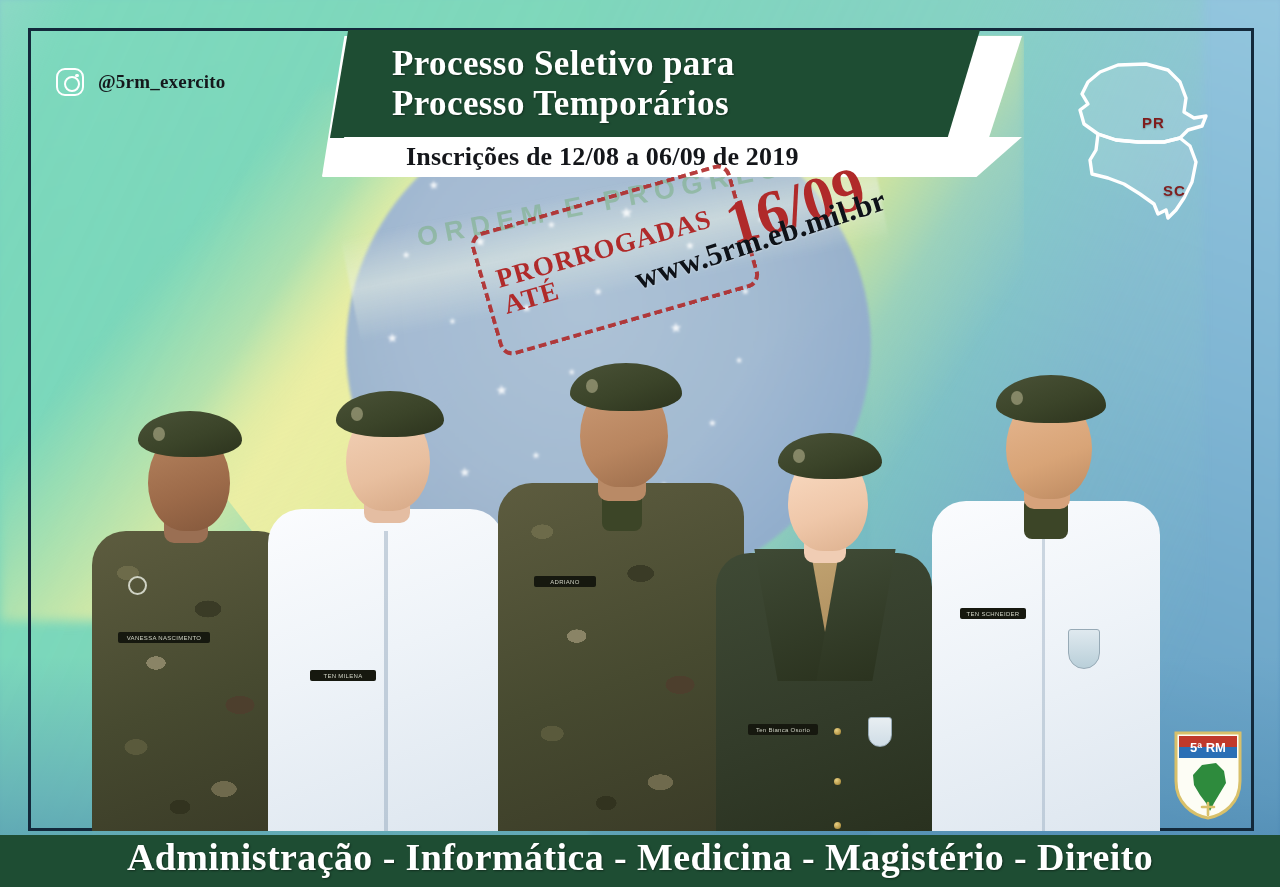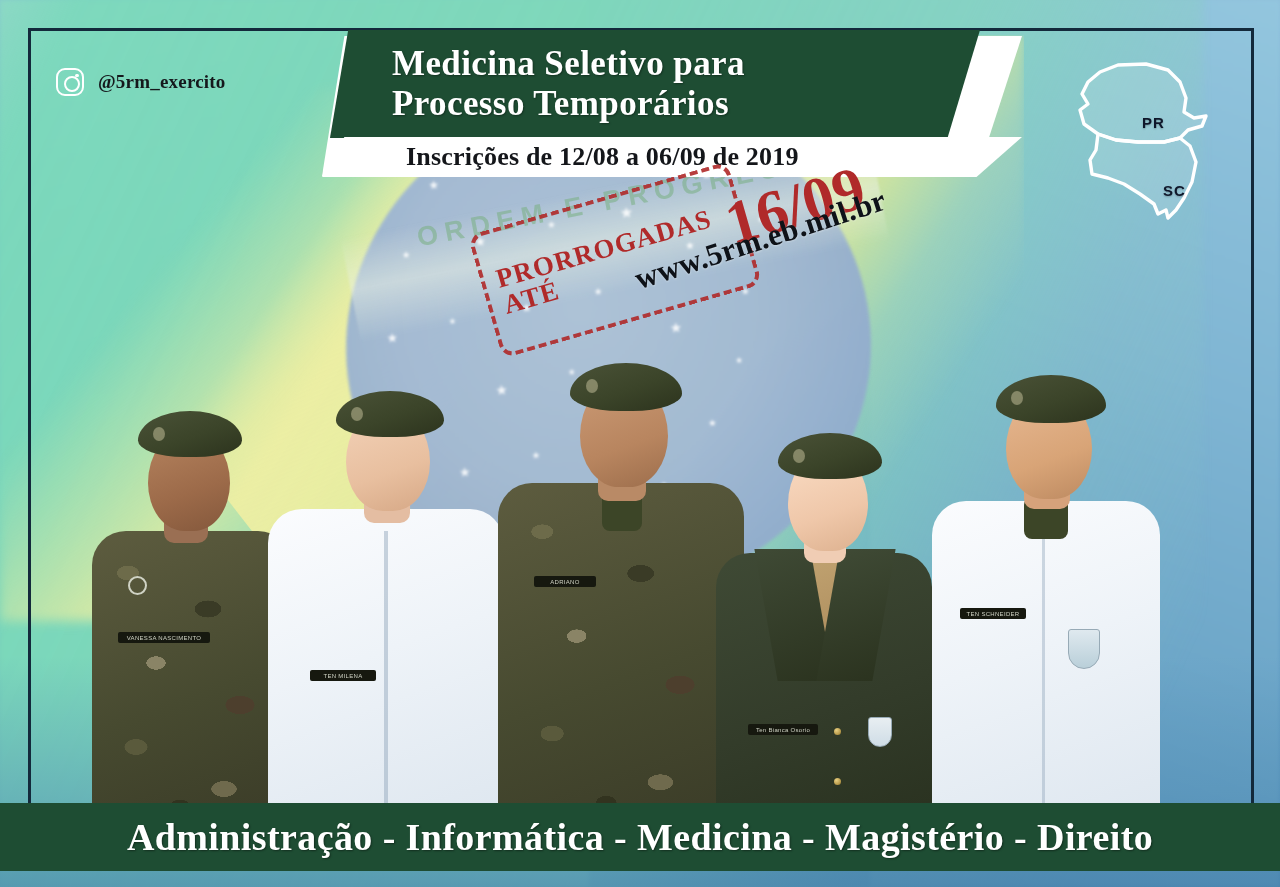--- a/index.html
+++ b/index.html
@@ -122,21 +122,21 @@
   
   .website{position:absolute;left:636px;top:262px;
     transform:rotate(-18deg);transform-origin:left center;
     color:#0e1218;font-weight:700;font-size:31px;
     font-family:"Liberation Serif",serif;letter-spacing:.3px;
     text-shadow:0 1px 2px rgba(255,255,255,.35);}
 
   
   .map{position:absolute;right:30px;top:42px;width:190px;height:200px;}
   .map svg{width:100%;height:100%;display:block;}
-  .map-lbl{position:absolute;color:#0f172a;font-family:"Liberation Sans",sans-serif;
+  .map-lbl{position:absolute;color:#7f1d1d;font-family:"Liberation Sans",sans-serif;
     font-weight:700;font-size:15px;letter-spacing:1px;
     text-shadow:0 1px 2px rgba(0,0,0,.25);}
   .lbl-pr{left:82px;top:72px;}
   .lbl-sc{left:103px;top:140px;}
 
   
   .people{position:absolute;left:0;bottom:56px;width:100%;height:560px;}
   .person{position:absolute;bottom:0;}
   .head{position:absolute;border-radius:46% 46% 44% 44%/52% 52% 48% 48%;}
   .beret{position:absolute;border-radius:50% 50% 44% 44%/64% 64% 36% 36%;
@@ -162,22 +162,22 @@
     letter-spacing:.3px;overflow:hidden;white-space:nowrap;}
   .patch{position:absolute;border-radius:3px 3px 50% 50%/3px 3px 40% 40%;
     background:linear-gradient(#e8eef2,#cfdde6);border:1px solid #97aab6;}
   .btn-gold{position:absolute;width:7px;height:7px;border-radius:50%;
     background:radial-gradient(circle at 35% 32%,#e8cf82,#9c7c2c);}
 
   
   .crest{position:absolute;right:36px;bottom:66px;width:72px;height:92px;}
 
   
-  .bottom-banner{position:absolute;left:0;bottom:16px;width:100%;height:68px;
-    background:#1e4d33;display:flex;align-items:center;justify-content:center;}
+  .bottom-banner{position:absolute;left:0;bottom:0;width:100%;height:52px;
+    background:#1e4d33;display:flex;justify-content:center;}
   .bottom-banner span{color:#ffffff;font-weight:700;font-size:38px;
     letter-spacing:.4px;text-shadow:1px 1px 2px rgba(0,0,0,.4);
     font-family:"Liberation Serif",serif;white-space:nowrap;}
 </style>
 </head>
 <body>
 
 <div class="poster">
 
   <div class="bg-base"></div>
@@ -226,21 +226,21 @@
 
   <div class="social">
     <div class="soc-row">
       <div class="ig-icon"></div>
       <div class="soc-label">@5rm_exercito</div>
     </div>
   </div>
 
   <div class="hdr-white"></div>
   <div class="hdr-green">
-    <div class="l1">Medicina Seletivo para</div>
+    <div class="l1">Processo Seletivo para</div>
     <div class="l2">Processo Temporários</div>
   </div>
   <div class="hdr-white-bar">
     <span>Inscrições de 12/08 a 06/09 de 2019</span>
   </div>
 
   <div class="map">
     <svg viewBox="0 0 190 200" xmlns="http://www.w3.org/2000/svg" aria-hidden="true">
       <g fill="rgba(255,255,255,0.12)" stroke="#ffffff" stroke-width="3.4" stroke-linejoin="round" stroke-linecap="round">
         <path d="M40,30 L58,23 L86,22 L108,28 L120,40 L126,56 L124,70 L134,76 L146,74 L142,84 L128,88
@@ -324,18 +324,28 @@
       <div class="stamp-words">
         <div class="w1">PRORROGADAS</div>
         <div class="w2">ATÉ</div>
       </div>
       <div class="stamp-date">16/09</div>
     </div>
   </div>
 
   <div class="website">www.5rm.eb.mil.br</div>
 
+  <div class="crest">
+    <svg viewBox="0 0 72 92" xmlns="http://www.w3.org/2000/svg" aria-hidden="true">
+      <path d="M4,4 H68 V52 C68,74 52,86 36,89 C20,86 4,74 4,52 Z" fill="#fdfdf5" stroke="#d8c06a" stroke-width="3"></path>
+      <rect x="7" y="7" width="58" height="11" fill="#c0392b"></rect>
+      <rect x="7" y="18" width="58" height="11" fill="#2a6fb5"></rect>
+      <text x="36" y="23" text-anchor="middle" font-family="Liberation Sans, sans-serif" font-size="13" font-weight="bold" fill="#ffffff">5ª  RM</text>
+      <path d="M30,36 L44,34 L52,42 L54,54 L48,64 L42,74 L38,82 L34,74 L28,66 L22,56 L21,46 Z" fill="#2e8b3d"></path>
+      <path d="M36,74 L36,86 M30,78 L42,78" stroke="#d8c06a" stroke-width="2.6" stroke-linecap="round"></path>
+    </svg>
+  </div>
 
   <div class="bottom-banner">
     <span>Administração - Informática - Medicina - Magistério - Direito</span>
   </div>
 
 </div>
 
 </body></html>

